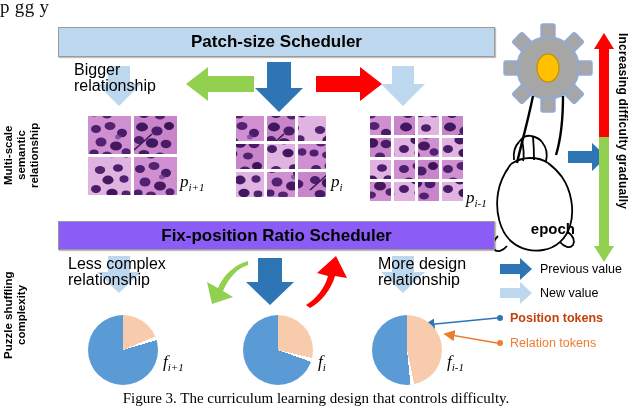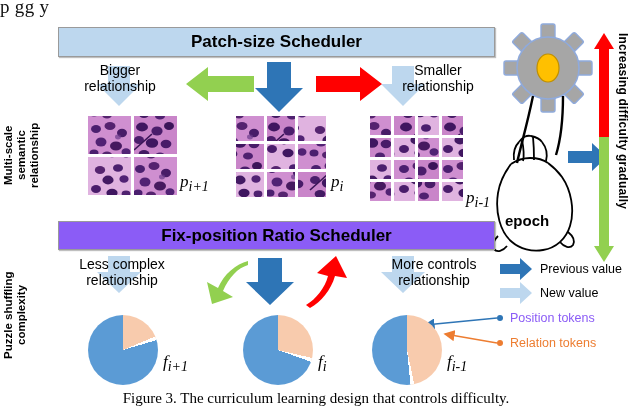--- a/index.html
+++ b/index.html
@@ -22,30 +22,30 @@
   .sched-bot{left:58px;top:221px;width:437px;height:29px;background:#8b5cf6;}
 
   
   .vlabel{writing-mode:vertical-rl;transform:rotate(180deg);
           font-weight:bold;font-size:11.5px;line-height:13px;
           text-align:center;color:#000;}
   .vlab-multi{left:2px;top:100px;width:28px;height:110px;}
   .vlab-puzzle{left:2px;top:255px;width:28px;height:120px;}
 
   
-  .lab{font-size:14px;line-height:16px;text-align:center;color:#000;}
+  .lab{font-size:16px;line-height:16px;text-align:left;color:#000;}
   .pname{font-family:"Liberation Serif",serif;font-style:italic;font-size:17px;}
-  .pname sub{font-size:14px;}
+  .pname sub{font-size:11px;}
 
   
   .pie{border-radius:50%;}
 
   
   .leg{font-size:12.5px;color:#000;}
-  .leg-pos{font-size:12.5px;color:#8b5cf6;font-weight:400;}
+  .leg-pos{font-size:12.5px;color:#c2410c;font-weight:700;}
   .leg-rel{font-size:12.5px;color:#ed7d31;font-weight:500;}
 
   
   .rightv{writing-mode:vertical-rl;font-weight:bold;font-size:12px;
           color:#000;letter-spacing:.2px;}
 
   
   .caption{left:0;top:390px;width:632px;text-align:center;
            font-family:"Liberation Serif",serif;font-size:15px;color:#000;}
   .bagtext{font-weight:bold;font-size:15px;}
@@ -242,34 +242,33 @@
     </g>
   </svg>
 
   <div class="abs schedbox sched-top">Patch-size Scheduler</div>
   <div class="abs schedbox sched-bot">Fix-position Ratio Scheduler</div>
 
   <div class="abs vlabel vlab-multi">Multi-scale semantic relationship</div>
   <div class="abs vlabel vlab-puzzle">Puzzle shuffling complexity</div>
 
   <div class="abs lab" style="left:74px;top:62px;width:92px;">Bigger relationship</div>
-  <div class="abs lab" style="left:388px;top:62px;width:100px;">Smaller relationship</div>
 
   <div class="abs pname" style="left:180px;top:172px;">
     <span>p</span><sub>i+1</sub>
   </div>
   <div class="abs pname" style="left:331px;top:172px;font-style:italic;">
     <span>p</span><sub>i</sub>
   </div>
   <div class="abs pname" style="left:466px;top:172px;margin-top:16px;">
     <span>p</span><sub>i-1</sub>
   </div>
 
   <div class="abs lab" style="left:68px;top:256px;width:108px;">Less complex relationship</div>
-  <div class="abs lab" style="left:378px;top:256px;width:112px;">More controls relationship</div>
+  <div class="abs lab" style="left:378px;top:256px;width:112px;">More design relationship</div>
 
   <div class="abs pie" id="pie0" style="left: 88px; top: 315px; width: 70px; height: 70px; background: conic-gradient(rgb(248, 203, 173) 0deg, rgb(248, 203, 173) 72deg, rgb(91, 155, 213) 72deg, rgb(91, 155, 213) 360deg); position: absolute;">
       <div style="position: absolute; left: 0px; top: 0px; width: 100%; height: 100%; border-radius: 50%; background: conic-gradient(from 70.4deg, rgb(255, 255, 255) 0deg, rgb(255, 255, 255) 3.2deg, transparent 3.2deg, transparent 356.8deg, rgb(255, 255, 255) 356.8deg, rgb(255, 255, 255) 360deg);"></div>
     </div>
   <div class="abs pname" style="left:163px;top:352px;">
     <span>f</span><sub>i+1</sub>
   </div>
 
   <div class="abs pie" id="pie1" style="left: 243px; top: 315px; width: 70px; height: 70px; background: conic-gradient(rgb(248, 203, 173) 0deg, rgb(248, 203, 173) 108deg, rgb(91, 155, 213) 108deg, rgb(91, 155, 213) 360deg); position: absolute;">
       <div style="position: absolute; left: 0px; top: 0px; width: 100%; height: 100%; border-radius: 50%; background: conic-gradient(from 106.4deg, rgb(255, 255, 255) 0deg, rgb(255, 255, 255) 3.2deg, transparent 3.2deg, transparent 356.8deg, rgb(255, 255, 255) 356.8deg, rgb(255, 255, 255) 360deg);"></div>
@@ -278,21 +277,21 @@
     <span>f</span><sub>i</sub>
   </div>
 
   <div class="abs pie" id="pie2" style="left: 372px; top: 315px; width: 70px; height: 70px; background: conic-gradient(rgb(248, 203, 173) 0deg, rgb(248, 203, 173) 172.8deg, rgb(91, 155, 213) 172.8deg, rgb(91, 155, 213) 360deg); position: absolute;">
       <div style="position: absolute; left: 0px; top: 0px; width: 100%; height: 100%; border-radius: 50%; background: conic-gradient(from 171.2deg, rgb(255, 255, 255) 0deg, rgb(255, 255, 255) 3.2deg, transparent 3.2deg, transparent 356.8deg, rgb(255, 255, 255) 356.8deg, rgb(255, 255, 255) 360deg);"></div>
     </div>
   <div class="abs pname" style="left:447px;top:352px;">
     <span>f</span><sub>i-1</sub>
   </div>
 
-  <div class="abs bagtext" style="left:505px;top:212px;width:70px;text-align:left;">epoch</div>
+  <div class="abs bagtext" style="left:505px;top:220px;width:70px;text-align:right;">epoch</div>
 
   <div class="abs rightv" style="left:616px;top:33px;height:228px;">Increasing difficulty gradually</div>
 
   <div class="abs leg" style="left:540px;top:262px;">Previous value</div>
   <div class="abs leg" style="left:540px;top:286px;">New value</div>
   <div class="abs leg-pos" style="left:510px;top:311px;">Position tokens</div>
   <div class="abs leg-rel" style="left:510px;top:336px;">Relation tokens</div>
 
   <div class="abs caption">Figure 3. The curriculum learning design that controls difficulty.</div>
 </div>

